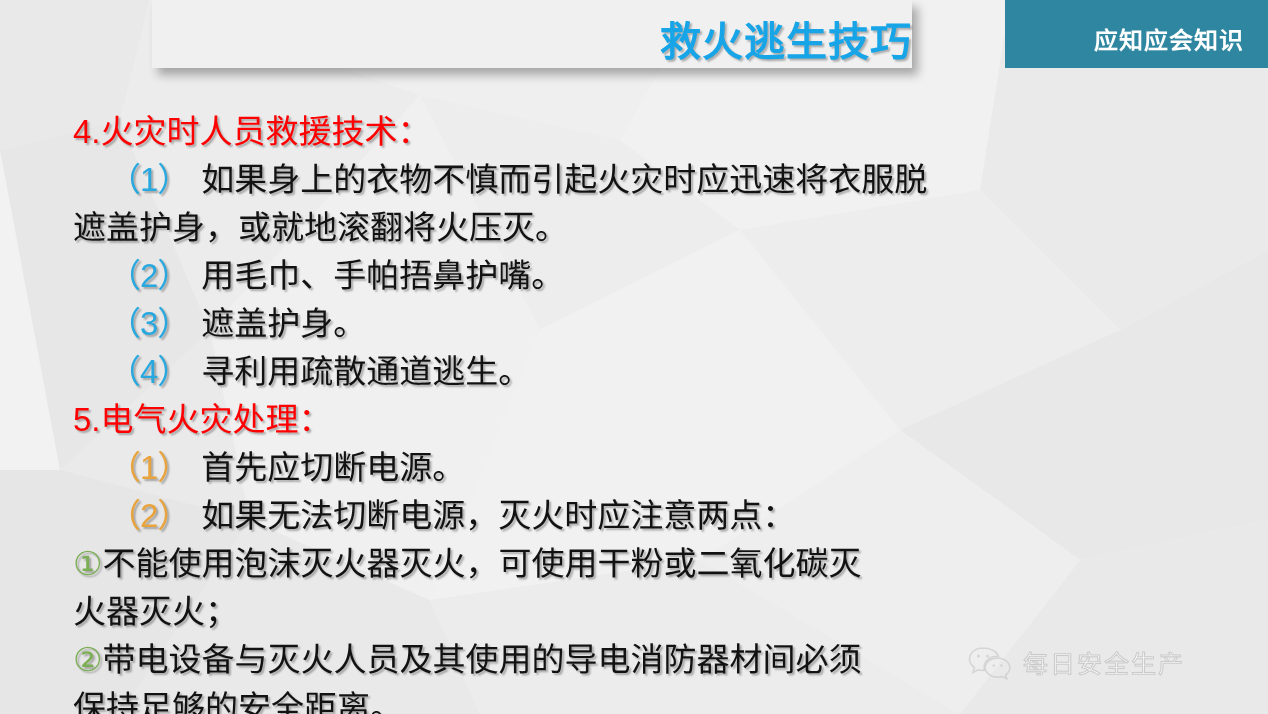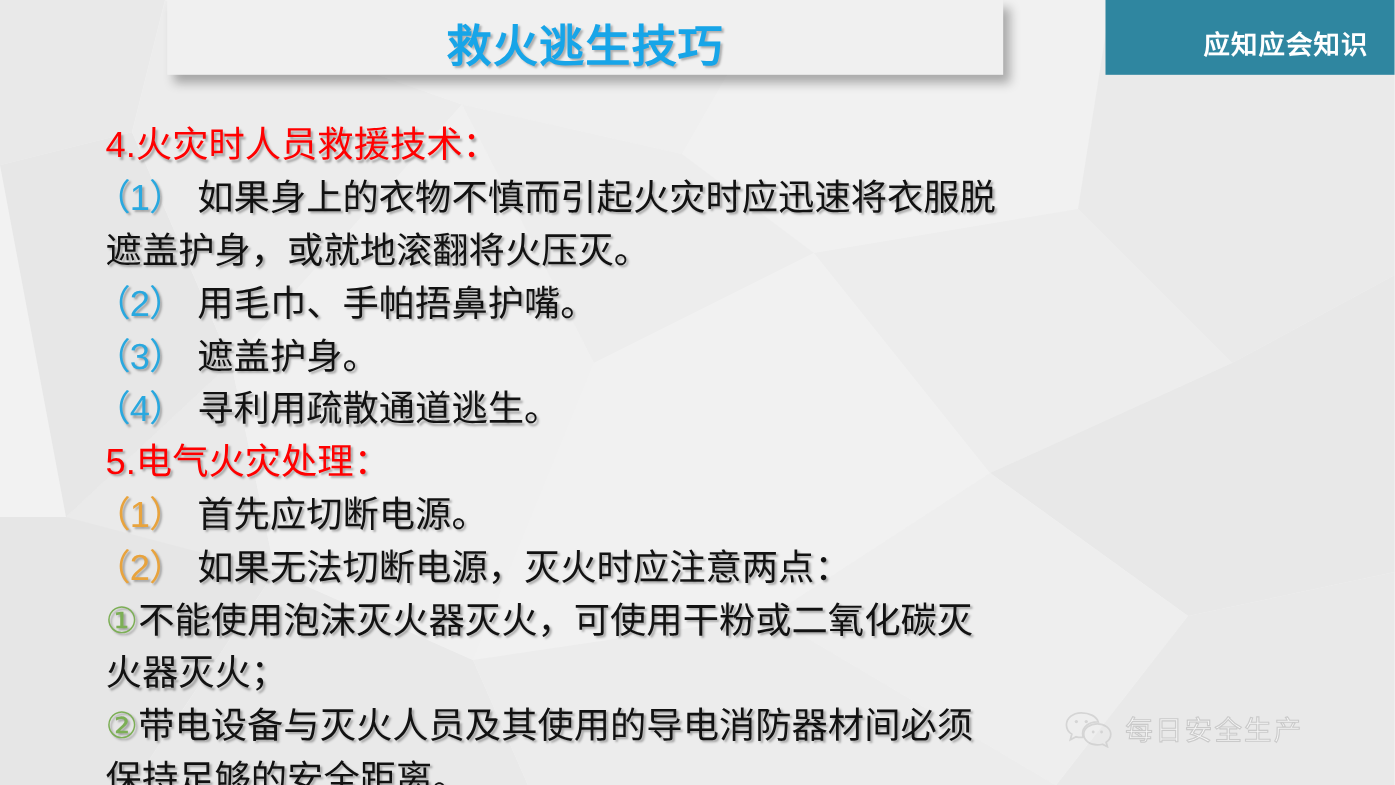--- a/index.html
+++ b/index.html
@@ -38,21 +38,21 @@
     height: 68px;
     background: #f0f0f0;
     box-shadow: 6px 7px 9px rgba(0,0,0,0.30);
     z-index: 3;
   }
   #title-text {
     position: absolute;
     left: 0;
     right: 0;
     top: 8px;
-    text-align: center;
+    text-align: right;
     font-size: 41px;
     font-weight: bold;
     letter-spacing: 1px;
     color: #17a5e8;
     text-shadow: 2px 2px 2px rgba(0,0,0,0.28);
     white-space: nowrap;
   }
 
   
   #corner-badge {
@@ -83,25 +83,25 @@
     width: 1268px;
     z-index: 2;
     font-size: 33px;
     line-height: 48px;
     color: #121212;
     text-shadow: 2px 2px 2px rgba(0,0,0,0.30);
     white-space: nowrap;
   }
   .line {
     height: 48px;
-    padding-left: 96px;
+    padding-left: 73px;
     overflow: visible;
   }
   .line.indent {
-    padding-left: 86px;
+    padding-left: 108px;
   }
   .heading {
     color: #ff0000;
     font-weight: normal;
     letter-spacing: 0px;
   }
   .mark-blue {
     color: #29a8df;
     letter-spacing: -1px;
   }

